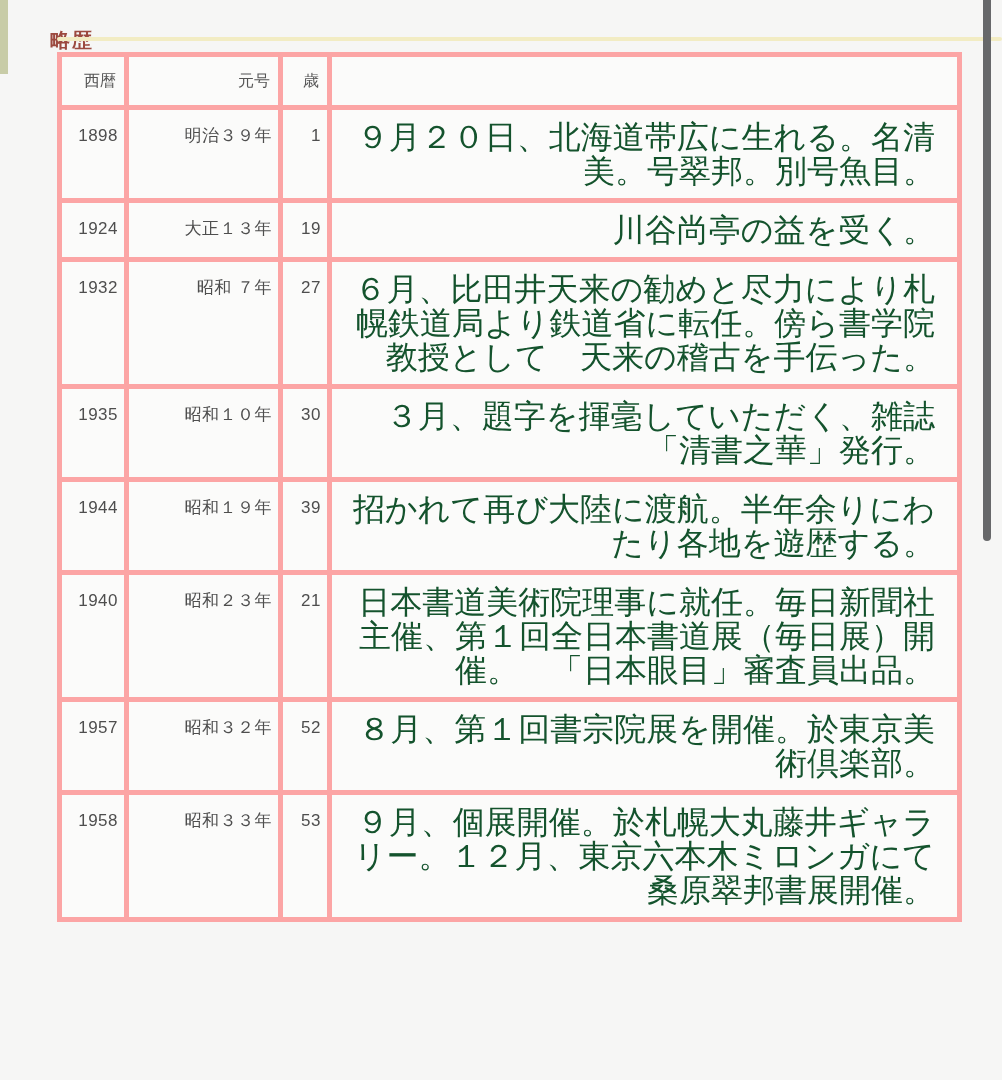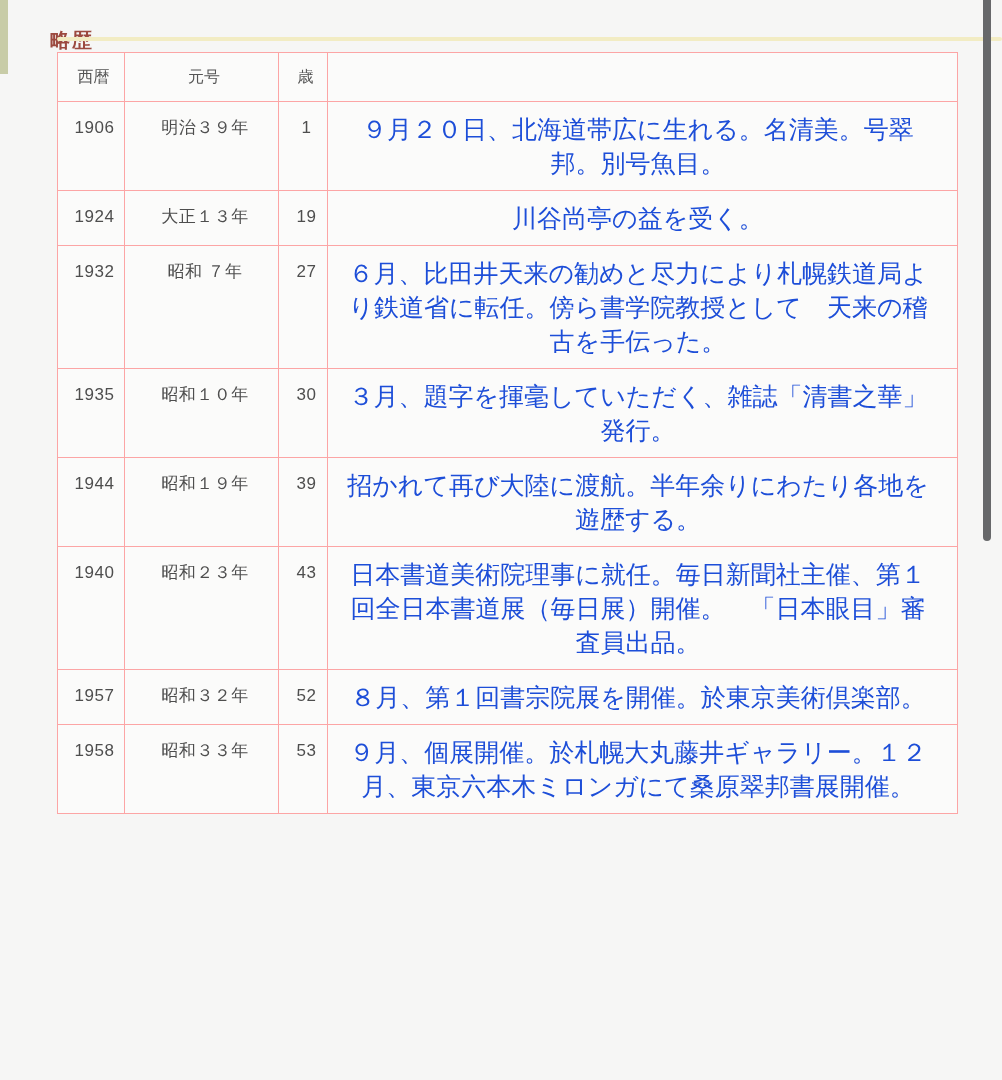--- a/index.html
+++ b/index.html
@@ -40,43 +40,43 @@
   }
   table.history {
     position: absolute;
     left: 57px; top: 52px;
     width: 900px;
     border-collapse: collapse;
     table-layout: fixed;
     background: #fbfbfa;
   }
   table.history th, table.history td {
-    border: 1px solid #fca5a5;
+    border: 5px solid #fca5a5;
     vertical-align: top;
-    text-align: center;
+    text-align: right;
     font-weight: normal;
     overflow: hidden;
   }
   th.h-cell {
     font-size: 16px;
     line-height: 20px;
     color: #555;
     padding: 14px 8px 14px 13px;
   }
   td.c-year, td.c-era, td.c-age {
     font-size: 17px;
     line-height: 20px;
     color: #4e4e4e;
     padding: 16px 6px 10px 13px;
     letter-spacing: 0.5px;
   }
   td.c-event {
-    font-size: 25px;
+    font-size: 32px;
     line-height: 34px;
-    color: #1d4ed8;
+    color: #14532d;
     padding: 10px 22px 10px 13px;
   }
   .scrollbar-thumb {
     position: absolute;
     left: 983px; top: 0;
     width: 8px; height: 541px;
     background: #67686a;
     border-radius: 0 0 4px 4px;
   }
 </style>
@@ -101,21 +101,21 @@
     <thead>
       <tr>
         <th class="h-cell">西暦</th>
         <th class="h-cell">元号</th>
         <th class="h-cell">歳</th>
         <th class="h-cell"></th>
       </tr>
     </thead>
     <tbody>
         <tr>
-    <td class="c-year">1906</td>
+    <td class="c-year">1898</td>
     <td class="c-era">明治３９年</td>
     <td class="c-age">1</td>
     <td class="c-event">９月２０日、北海道帯広に生れる。名清美。号翠邦。別号魚目。</td>
   </tr>
         <tr>
     <td class="c-year">1924</td>
     <td class="c-era">大正１３年</td>
     <td class="c-age">19</td>
     <td class="c-event">川谷尚亭の益を受く。</td>
   </tr>
@@ -133,21 +133,21 @@
   </tr>
         <tr>
     <td class="c-year">1944</td>
     <td class="c-era">昭和１９年</td>
     <td class="c-age">39</td>
     <td class="c-event">招かれて再び大陸に渡航。半年余りにわたり各地を遊歴する。</td>
   </tr>
         <tr>
     <td class="c-year">1940</td>
     <td class="c-era">昭和２３年</td>
-    <td class="c-age">43</td>
+    <td class="c-age">21</td>
     <td class="c-event">日本書道美術院理事に就任。毎日新聞社主催、第１回全日本書道展（毎日展）開催。　「日本眼目」審査員出品。</td>
   </tr>
         <tr>
     <td class="c-year">1957</td>
     <td class="c-era">昭和３２年</td>
     <td class="c-age">52</td>
     <td class="c-event">８月、第１回書宗院展を開催。於東京美術倶楽部。</td>
   </tr>
         <tr>
     <td class="c-year">1958</td>

